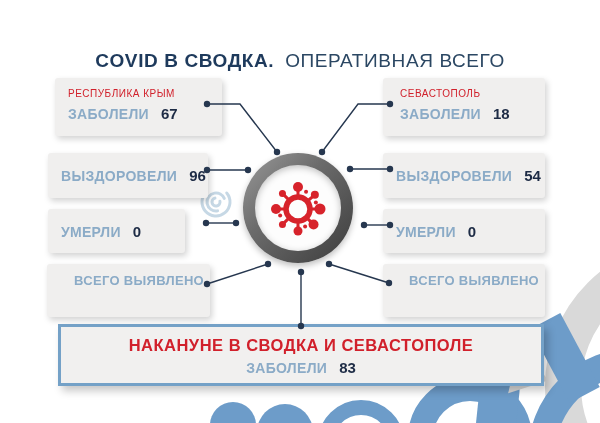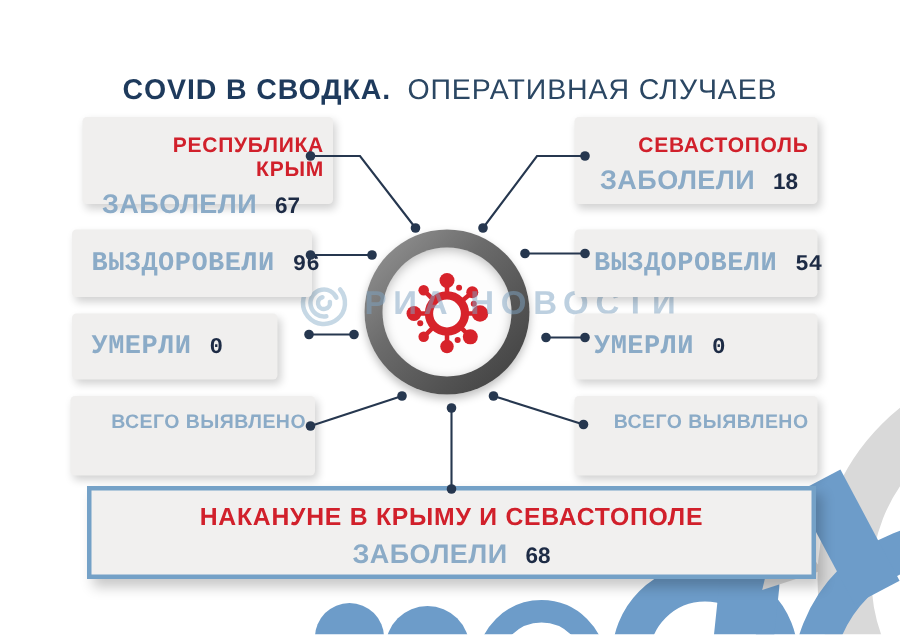--- a/index.html
+++ b/index.html
@@ -27,24 +27,24 @@
     font-size:19px;letter-spacing:0.6px;color:var(--navy-dark);}
   .title .tb{font-weight:bold;}
   .title .tr{font-weight:400;margin-left:5px;color:#2b4763;}
   
   .card{position:absolute;z-index:5;background:var(--box-bg);border-radius:3px;
     box-shadow:2px 3px 6px rgba(0,0,0,0.18);}
   .card .inner{padding:10px 6px 0 13px;}
   .card.vcenter{display:flex;align-items:center;}
   .card.vcenter .inner{padding:0 6px 0 13px;}
   .right-col .inner{padding-left:17px;}
-  .region-name{font-size:14px;font-weight:bold;color:var(--accent-red);letter-spacing:0.5px;text-align:right;}
+  .region-name{font-size:10px;font-weight:normal;color:var(--accent-red);letter-spacing:0.5px;}
   .stat-row{display:flex;align-items:baseline;gap:12px;margin-top:6px;}
-  .stat-row.solo{margin-top:0;font-family:Liberation Mono, monospace;}
-  .stat-label{font-size:18px;font-weight:bold;color:var(--label-blue);letter-spacing:0.3px;}
+  .stat-row.solo{margin-top:0;}
+  .stat-label{font-size:14px;font-weight:bold;color:var(--label-blue);letter-spacing:0.3px;}
   .stat-value{font-size:15px;font-weight:bold;color:var(--value-navy);}
   .total-lines{font-size:13px;font-weight:bold;color:var(--label-blue);letter-spacing:0.3px;line-height:1.45;text-align:right;}
   .total-lines .stat-value{margin-left:7px;}
   
   .c-l1{left:55px;top:78px;width:167px;height:58px;}
   .c-l2{left:48px;top:153px;width:160px;height:45px;}
   .c-l3{left:48px;top:209px;width:137px;height:44px;}
   .c-l4{left:47px;top:264px;width:163px;height:53px;}
   .c-r1{left:383px;top:78px;width:162px;height:58px;}
   .c-r2{left:383px;top:153px;width:162px;height:45px;}
@@ -83,32 +83,31 @@
   <div class="decor ring blue-donut"></div>
   <div class="decor blue-stem"></div>
   <div class="decor gray-wedge"></div>
   <div class="decor blue-band"></div>
   <div class="decor blue-c1"></div>
   <div class="decor blue-c2"></div>
   <div class="decor ring blue-ring-small"></div>
 
   <div class="title">
     <span class="tb">COVID В СВОДКА.</span>
-    <span class="tr">ОПЕРАТИВНАЯ СЛУЧАЕВ</span>
+    <span class="tr">ОПЕРАТИВНАЯ ВСЕГО</span>
   </div>
 
   <div class="watermark">
     <svg class="wm-swirl" width="36" height="36" viewBox="0 0 36 36">
       <g fill="none" stroke="currentColor" stroke-width="3" stroke-linecap="round">
         <circle cx="18" cy="18" r="14" stroke-dasharray="64 24" transform="rotate(-40 18 18)"></circle>
         <circle cx="18" cy="18" r="9" stroke-dasharray="40 17" transform="rotate(80 18 18)"></circle>
         <circle cx="18" cy="18" r="4" stroke-dasharray="18 8" transform="rotate(-10 18 18)"></circle>
       </g>
     </svg>
-    <span class="watermark-text">РИА НОВОСТИ</span>
   </div>
 
   <div class="hub">
     <div class="hub-inner">
       <svg class="virus" width="60" height="60" viewBox="0 0 120 120">
         <g stroke="currentColor" fill="currentColor">
           <circle cx="60" cy="62" r="24" fill="none" stroke-width="11"></circle>
           <g stroke-width="6" stroke-linecap="round">
             <line x1="60" y1="34" x2="60" y2="22"></line>
             <line x1="81.4" y1="44" x2="90.6" y2="36.3"></line>
@@ -198,24 +197,24 @@
   </div>
   <div class="card c-r4 right-col">
     <div class="inner" style="padding-top:8px;">
       <div class="total-lines">
         <div>ВСЕГО ВЫЯВЛЕНО</div>
       </div>
     </div>
   </div>
 
   <div class="footer-card">
-    <div class="footer-title">НАКАНУНЕ В КРЫМУ И СЕВАСТОПОЛЕ</div>
+    <div class="footer-title">НАКАНУНЕ В СВОДКА И СЕВАСТОПОЛЕ</div>
     <div class="footer-row">
       <span class="stat-label">ЗАБОЛЕЛИ</span>
-      <span class="stat-value">68</span>
+      <span class="stat-value">83</span>
     </div>
   </div>
 
   <svg class="connectors" width="600" height="423" viewBox="0 0 600 423">
     <g>
       <polyline points="207,104 240,104 277,152"></polyline>
         <circle cx="207" cy="104" r="3.2"></circle>
         <circle cx="277" cy="152" r="3.2"></circle>
     </g>
     <g>

